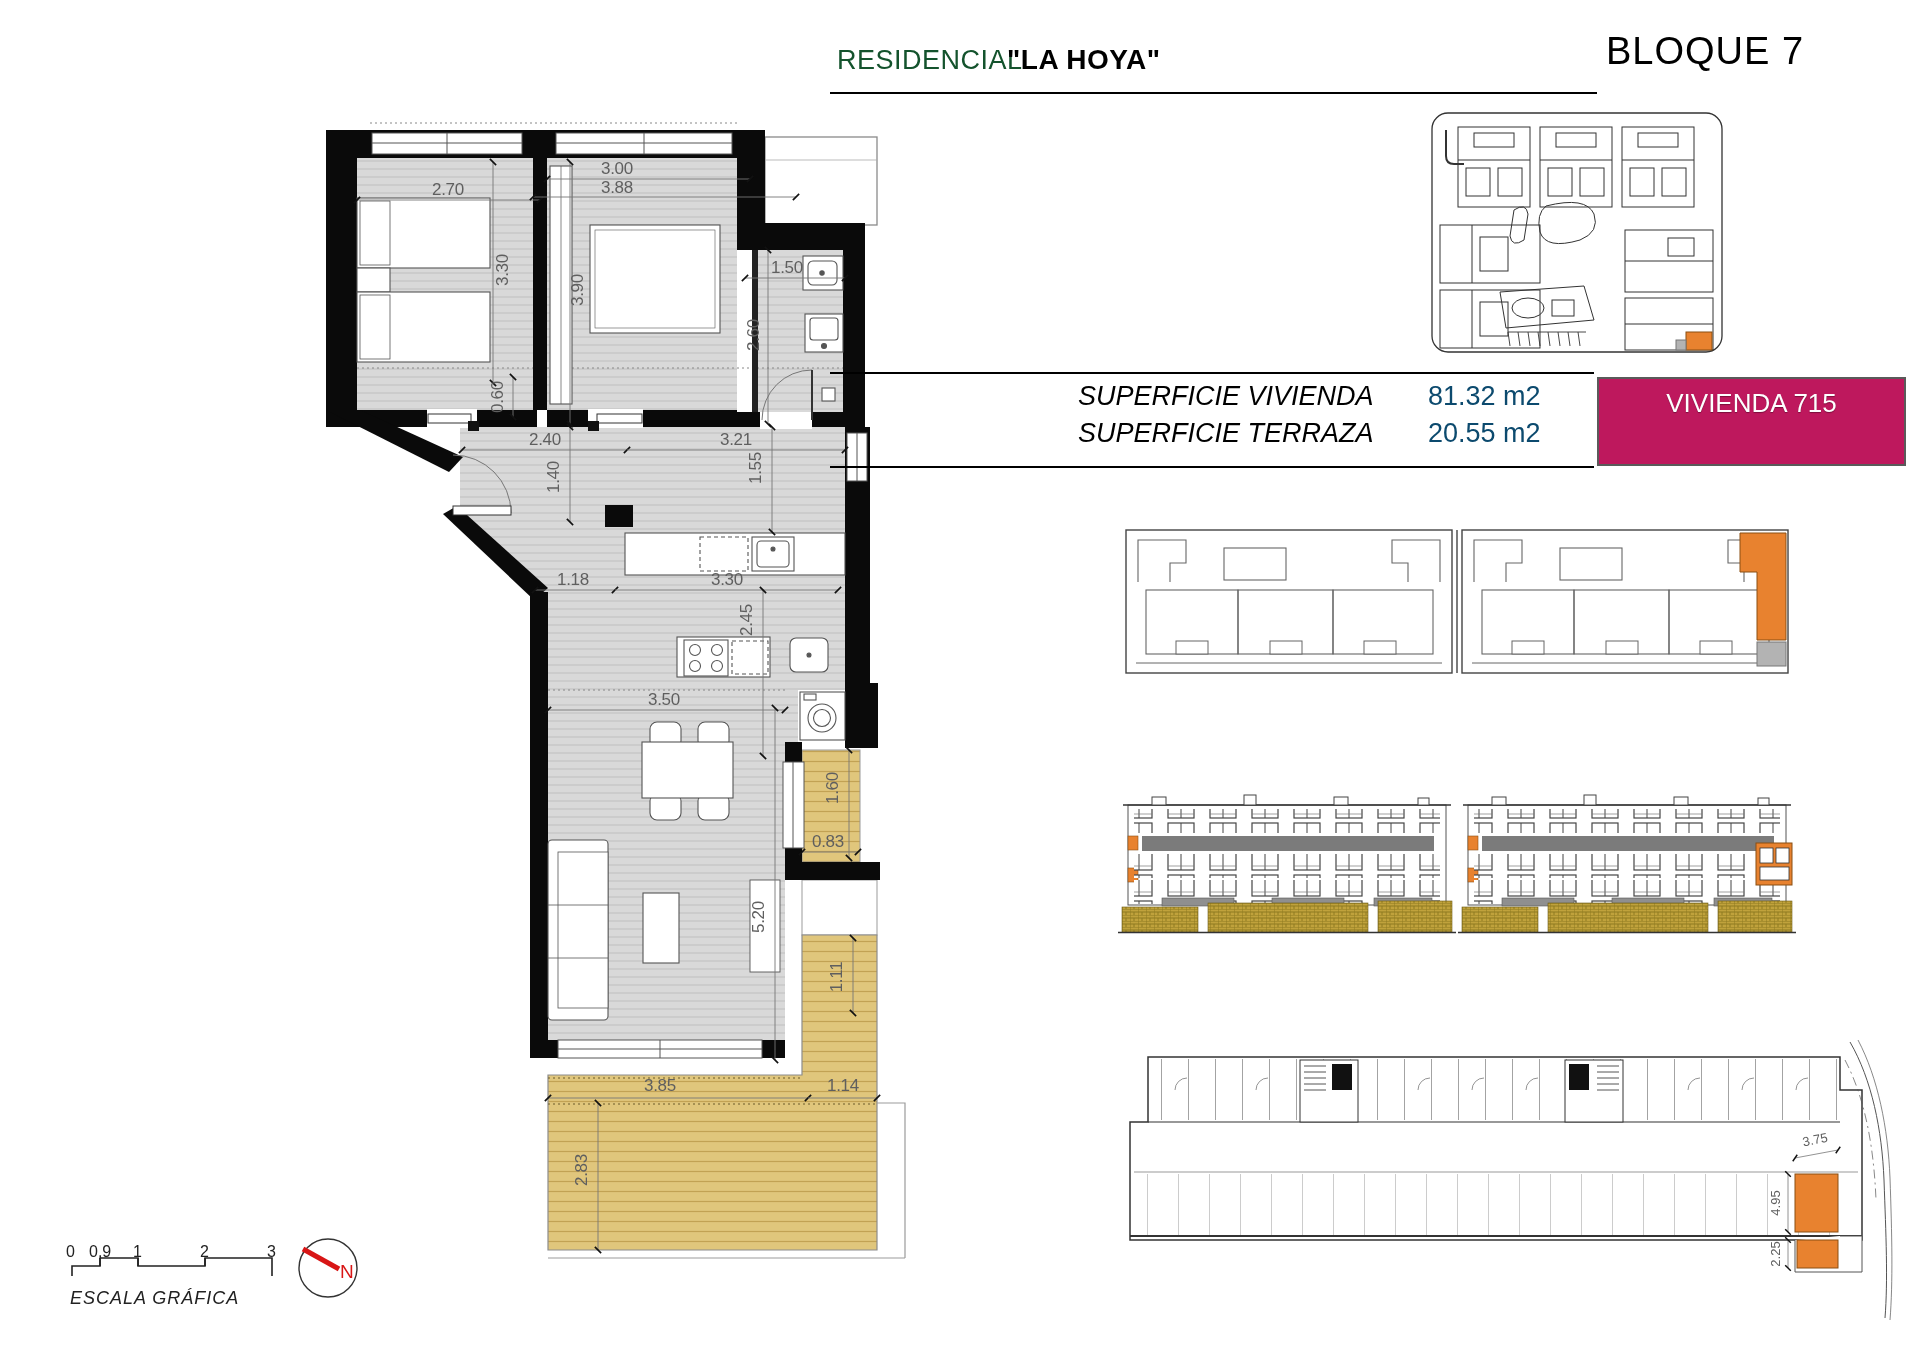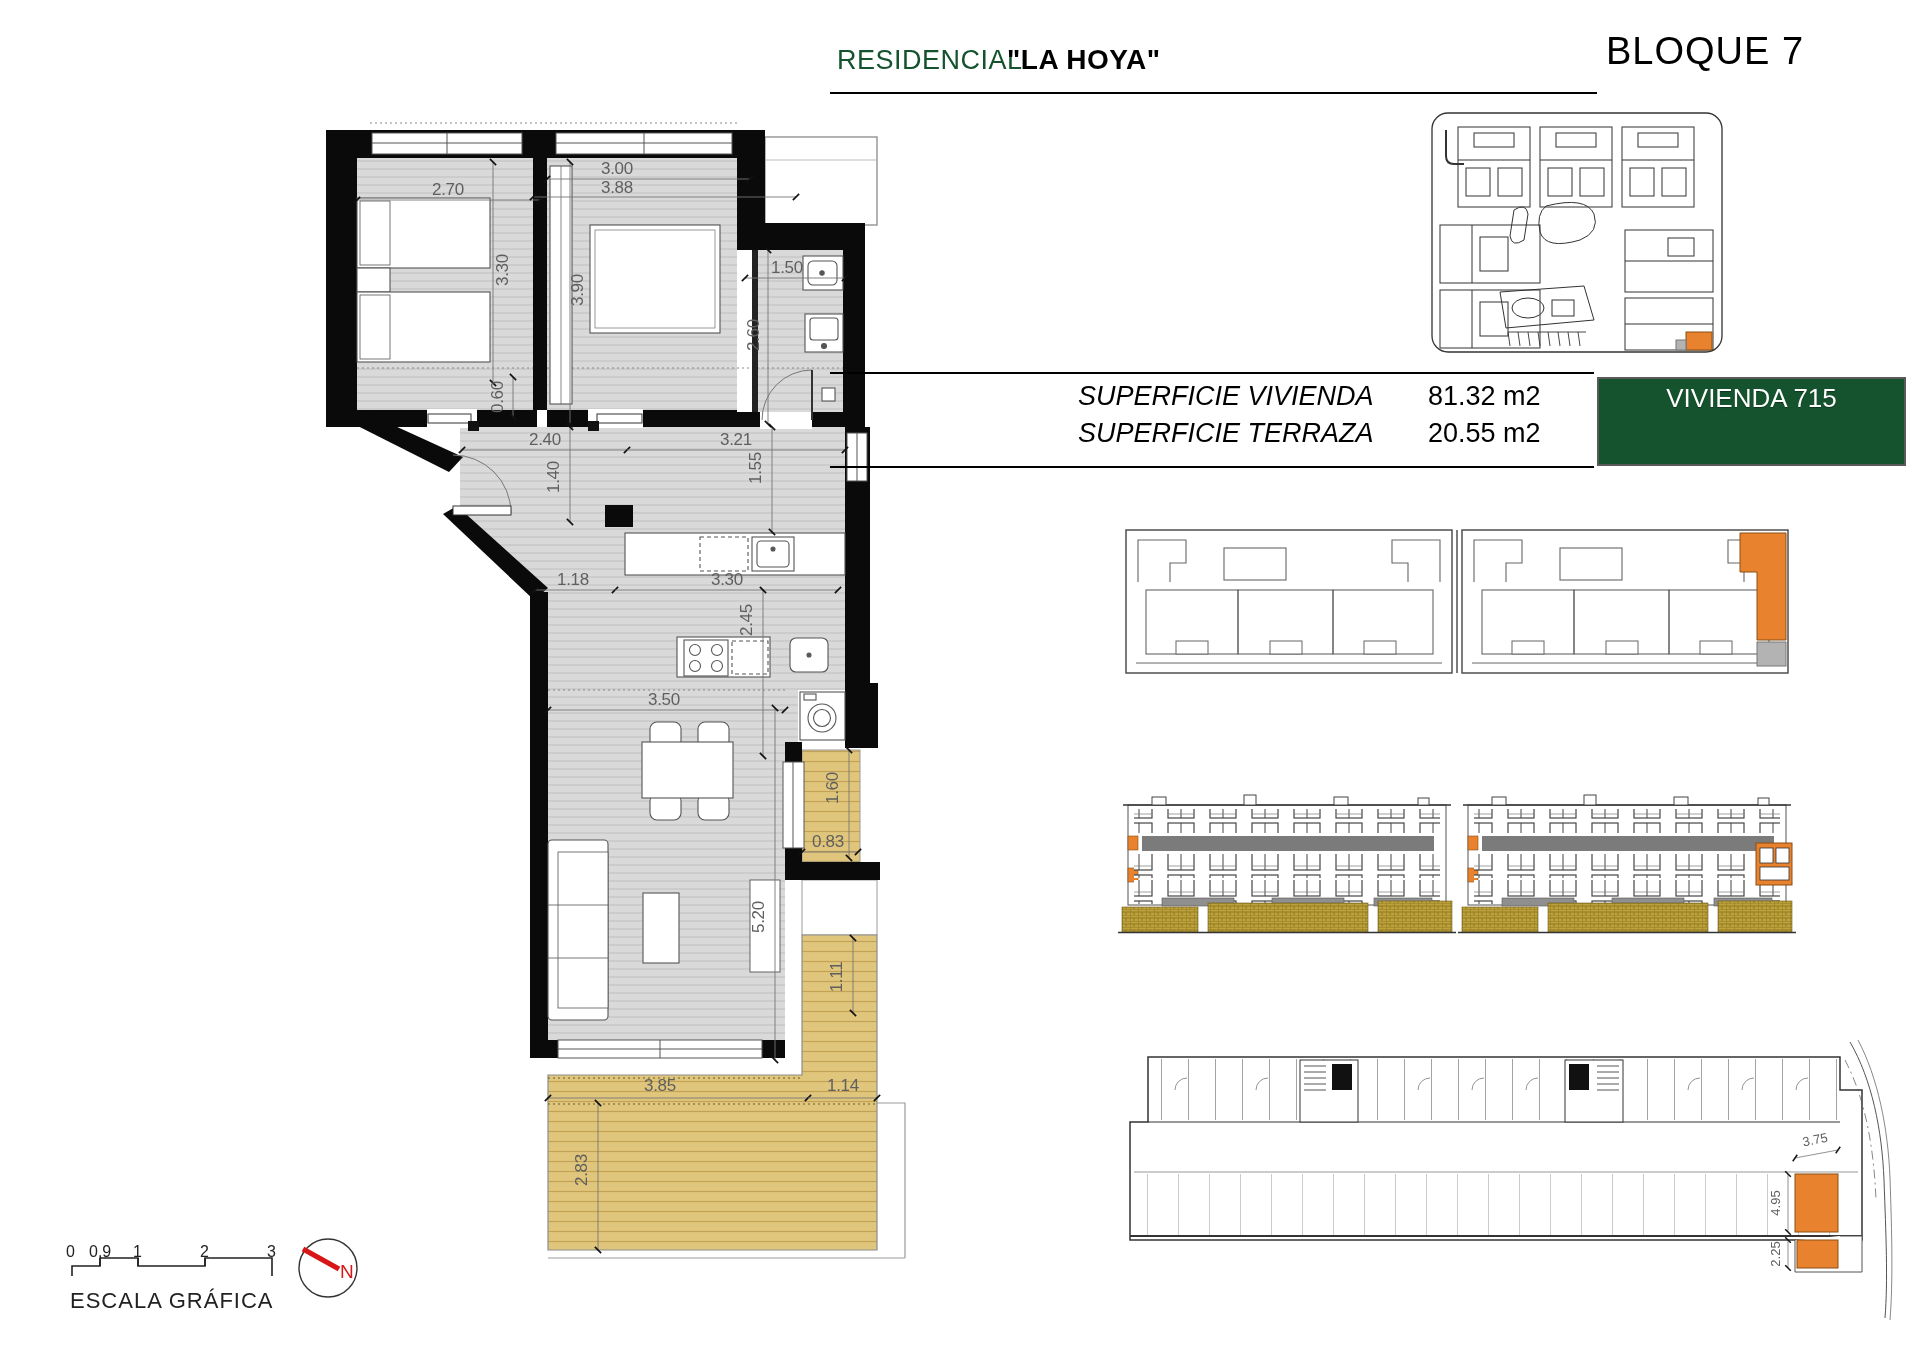--- a/index.html
+++ b/index.html
@@ -5,26 +5,26 @@
   html,body{margin:0;padding:0;background:#ffffff;}
   body{width:1920px;height:1359px;position:relative;font-family:"Liberation Sans",sans-serif;overflow:hidden;}
   .abs{position:absolute;}
   #drawing{position:absolute;left:0;top:0;width:1920px;height:1359px;}
   .hdr-res{left:837px;top:45px;font-size:27px;color:#14532d;letter-spacing:.5px;}
   .hdr-proj{left:1007px;top:44px;font-size:28px;font-weight:bold;color:#000;letter-spacing:.5px;}
   .hdr-line{left:830px;top:92px;width:767px;border-top:2px solid #000;height:0;}
   .hdr-bloque{left:1606px;top:30px;font-size:38px;color:#000;letter-spacing:1px;}
   .info-line{left:830px;width:764px;border-top:2px solid #000;height:0;}
   .info-label{left:1078px;font-size:27px;color:#000;font-style:italic;}
-  .info-value{left:1428px;font-size:27px;color:#000000;}
-  .unit-box{left:1597px;top:377px;width:309px;height:89px;background:#14532d;border:2px solid #5a5a5a;
-            box-sizing:border-box;color:#fff;text-align:center;font-size:26px;line-height:38px;
+  .info-value{left:1428px;font-size:27px;color:#0c4a6e;}
+  .unit-box{left:1597px;top:377px;width:309px;height:89px;background:#be185d;border:2px solid #5a5a5a;
+            box-sizing:border-box;color:#fff;text-align:center;font-size:26px;line-height:38px;padding-top:5px;
             text-shadow:0 1px 1px rgba(0,0,0,.35);}
   .scale-tick{top:1243px;font-size:16px;color:#222;}
-  .scale-caption{left:70px;top:1288px;font-size:22px;color:#222;letter-spacing:1px;}
+  .scale-caption{left:70px;top:1288px;font-size:18px;color:#222;letter-spacing:1px;font-style:italic;}
   svg text.dim{font-family:"Liberation Sans",sans-serif;font-size:17px;fill:#5f5f5f;letter-spacing:-.3px;}
   svg text.dimsmall{font-family:"Liberation Sans",sans-serif;font-size:13px;fill:#5f5f5f;}
   svg text.north{font-family:"Liberation Sans",sans-serif;font-size:19px;fill:#d81616;}
 </style>
 </head>
 <body>
 
 <svg id="drawing" viewBox="0 0 1920 1359">
   <defs>
     <pattern id="patF" width="8" height="8" patternUnits="userSpaceOnUse">

